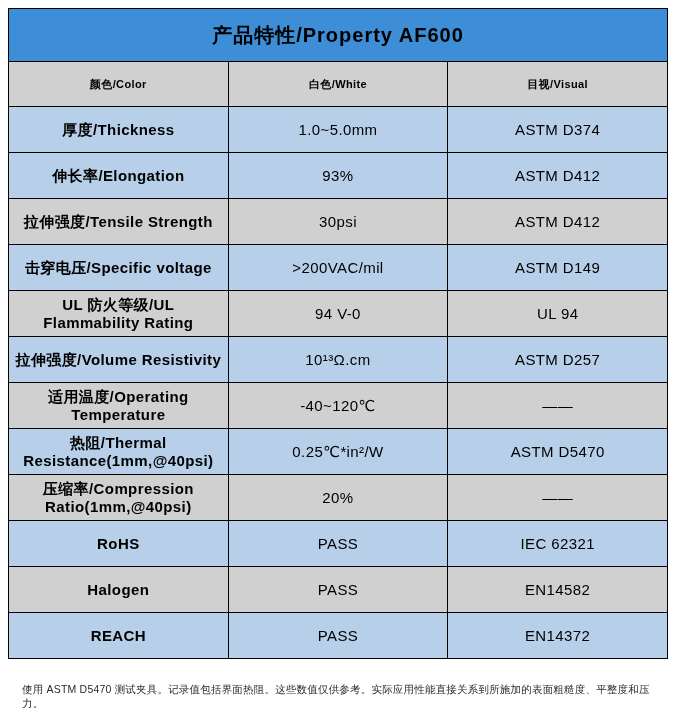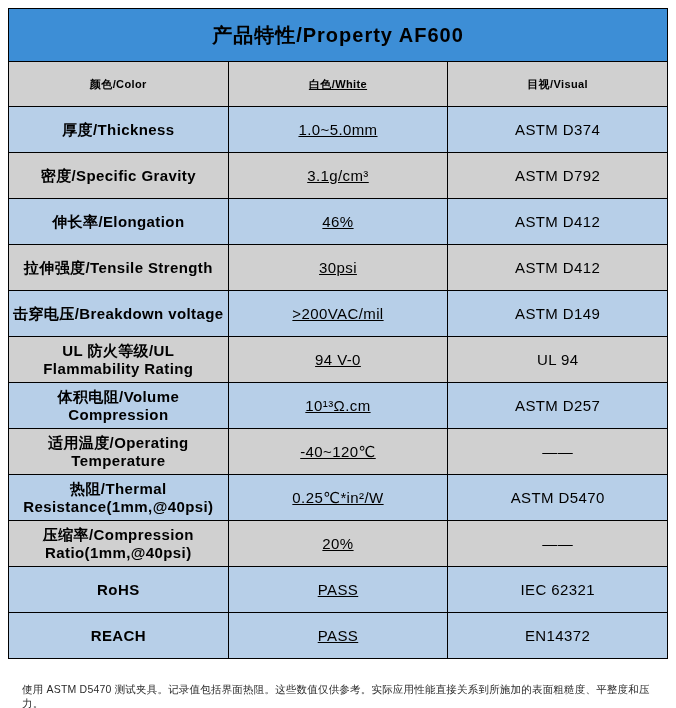--- a/index.html
+++ b/index.html
@@ -52,21 +52,21 @@
     font-size: 11px;
     height: 36px;
   }
   tr.blue td {
     background: #b7cfe8;
   }
   tr.grey td {
     background: #d0d0d0;
   }
   td.col-prop { width: 368px; font-weight: bold; }
-  td.col-val  { width: 140px; text-decoration: underline; }
+  td.col-val  { width: 140px; }
   td.col-test { width: 150px; }
 
   .notes {
     margin: 24px 0 0 0;
     padding: 0 14px;
   }
   .notes p {
     margin: 0 0 10px 0;
     font-size: 10.5px;
     color: #2b2b2b;
@@ -87,47 +87,42 @@
     <tr class="sub-head">
           <td class="col-prop">颜色/Color</td>
           <td class="col-val">白色/White</td>
           <td class="col-test">目视/Visual</td>
         </tr>
         <tr class="blue">
           <td class="col-prop">厚度/Thickness</td>
           <td class="col-val">1.0~5.0mm</td>
           <td class="col-test">ASTM D374</td>
         </tr>
-        <tr class="grey">
-          <td class="col-prop">密度/Specific Gravity</td>
-          <td class="col-val">3.1g/cm³</td>
-          <td class="col-test">ASTM D792</td>
-        </tr>
         <tr class="blue">
           <td class="col-prop">伸长率/Elongation</td>
-          <td class="col-val">46%</td>
+          <td class="col-val">93%</td>
           <td class="col-test">ASTM D412</td>
         </tr>
         <tr class="grey">
           <td class="col-prop">拉伸强度/Tensile Strength</td>
           <td class="col-val">30psi</td>
           <td class="col-test">ASTM D412</td>
         </tr>
         <tr class="blue">
-          <td class="col-prop">击穿电压/Breakdown voltage</td>
+          <td class="col-prop">击穿电压/Specific voltage</td>
           <td class="col-val">&gt;200VAC/mil</td>
           <td class="col-test">ASTM D149</td>
         </tr>
         <tr class="grey">
           <td class="col-prop">UL 防火等级/UL Flammability Rating</td>
           <td class="col-val">94 V-0</td>
           <td class="col-test">UL 94</td>
         </tr>
         <tr class="blue">
-          <td class="col-prop">体积电阻/Volume Compression</td>
+          <td class="col-prop">拉伸强度/Volume Resistivity</td>
           <td class="col-val">10¹³Ω.cm</td>
           <td class="col-test">ASTM D257</td>
         </tr>
         <tr class="grey">
           <td class="col-prop">适用温度/Operating Temperature</td>
           <td class="col-val">-40~120℃</td>
           <td class="col-test">——</td>
         </tr>
         <tr class="blue">
           <td class="col-prop">热阻/Thermal Resistance(1mm,@40psi)</td>
@@ -137,20 +132,25 @@
         <tr class="grey">
           <td class="col-prop">压缩率/Compression Ratio(1mm,@40psi)</td>
           <td class="col-val">20%</td>
           <td class="col-test">——</td>
         </tr>
         <tr class="blue">
           <td class="col-prop">RoHS</td>
           <td class="col-val">PASS</td>
           <td class="col-test">IEC 62321</td>
         </tr>
+        <tr class="grey">
+          <td class="col-prop">Halogen</td>
+          <td class="col-val">PASS</td>
+          <td class="col-test">EN14582</td>
+        </tr>
         <tr class="blue">
           <td class="col-prop">REACH</td>
           <td class="col-val">PASS</td>
           <td class="col-test">EN14372</td>
         </tr>
       </tbody>
   </table>
 
   <div class="notes">
     <p>使用 ASTM D5470 测试夹具。记录值包括界面热阻。这些数值仅供参考。实际应用性能直接关系到所施加的表面粗糙度、平整度和压力。</p>

